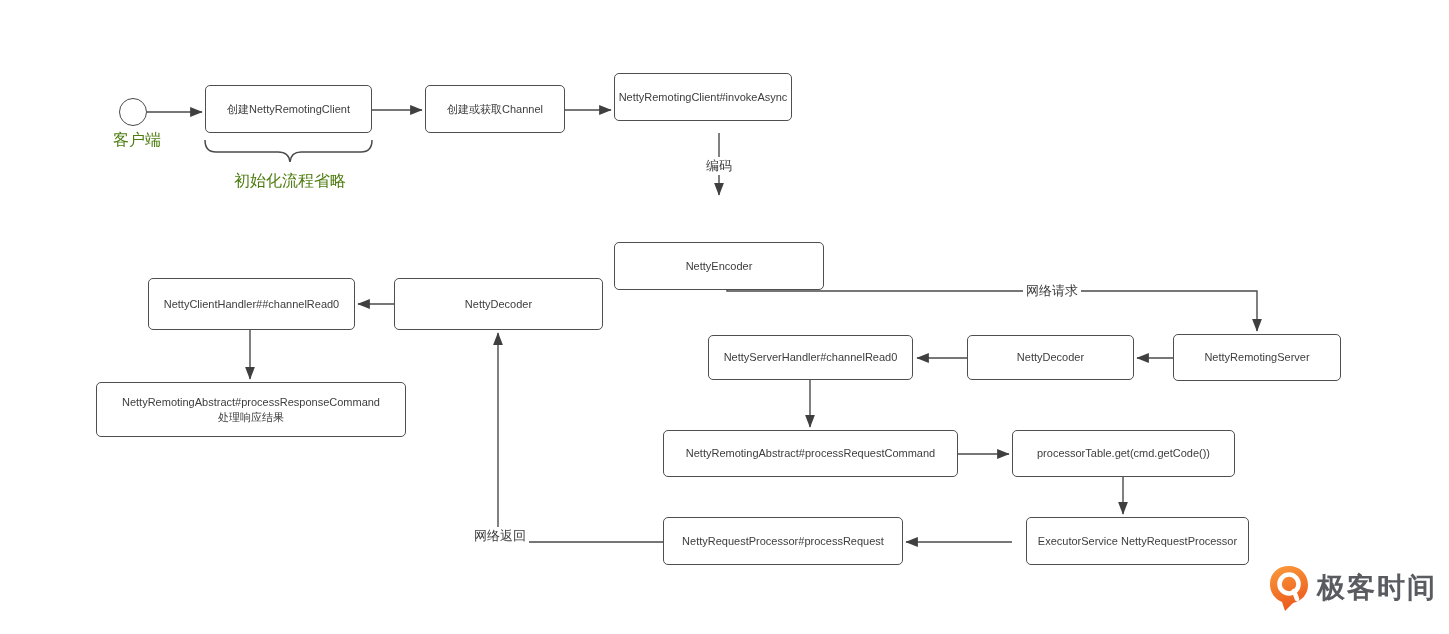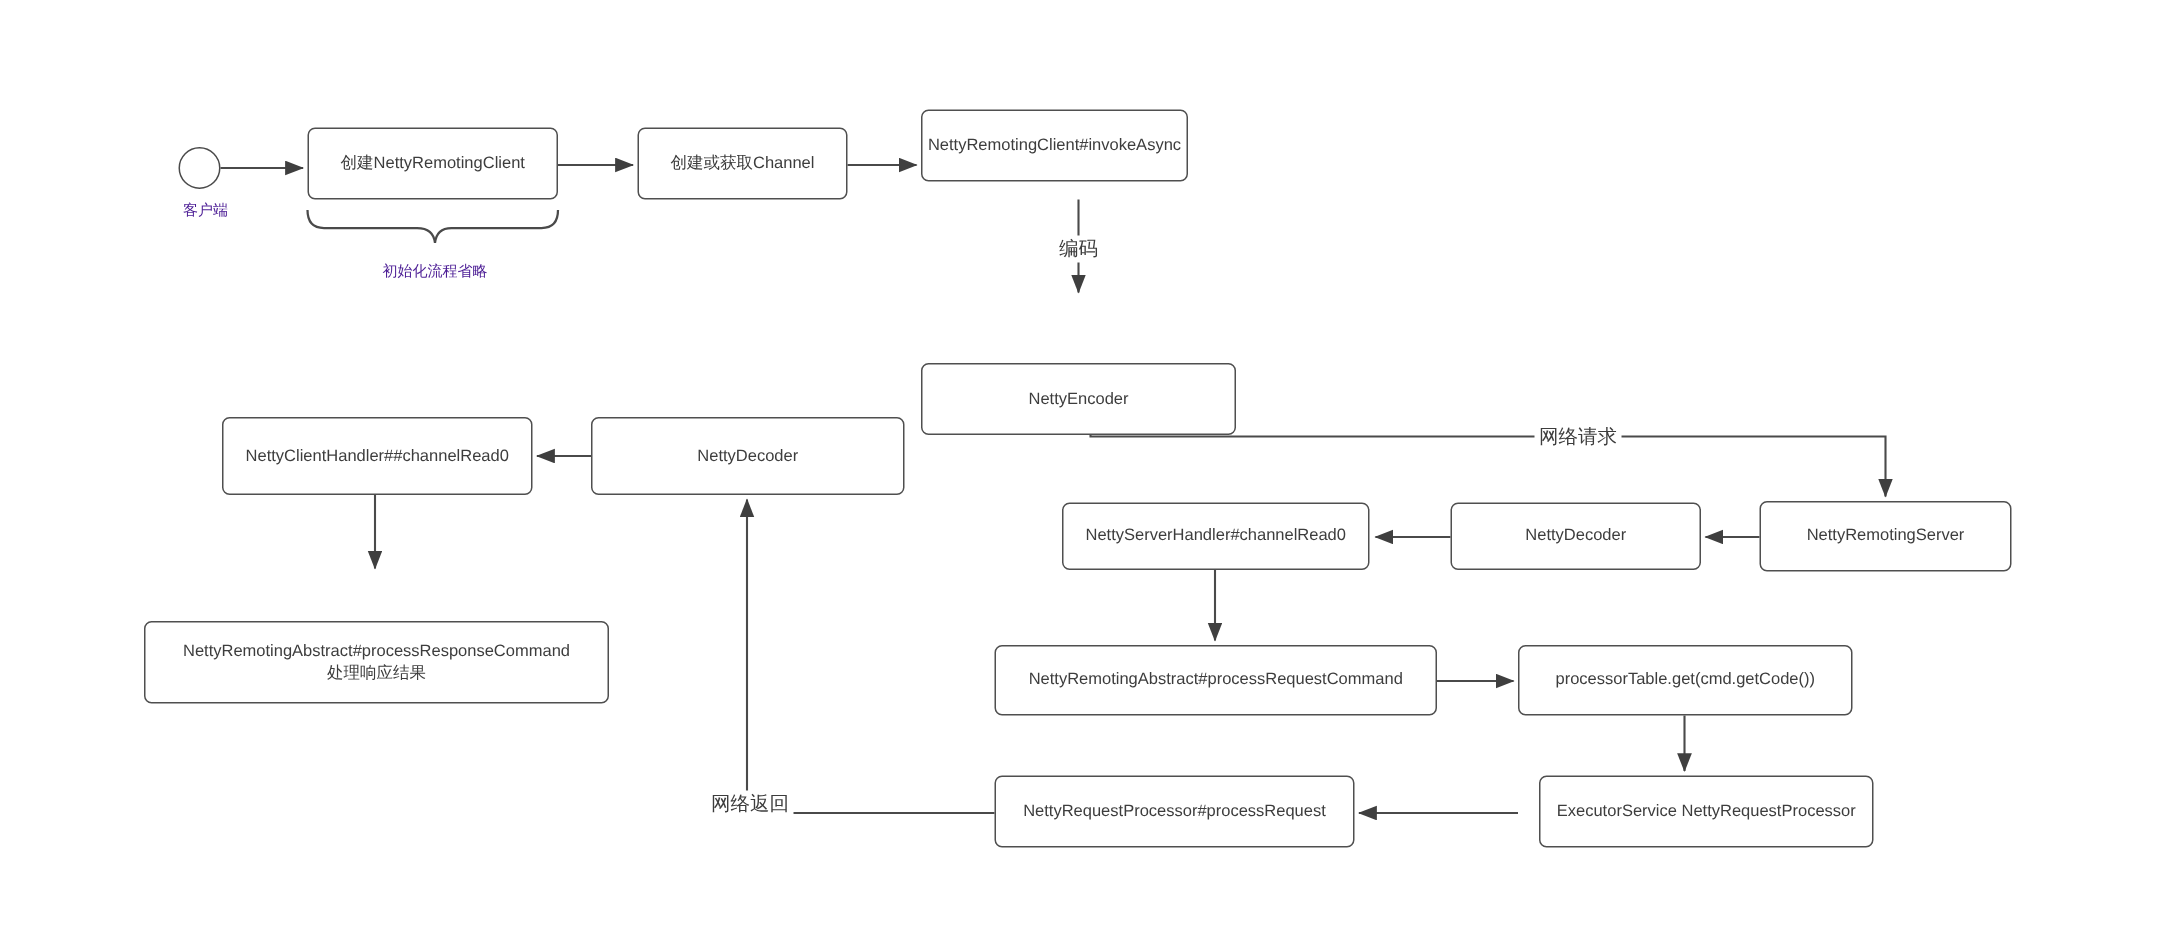--- a/index.html
+++ b/index.html
@@ -14,21 +14,21 @@
   }
   .start-circle{
     position:absolute;width:28px;height:28px;border:1.5px solid #4a4a4a;border-radius:50%;
     background:#ffffff;box-sizing:border-box;
   }
   .edge-label{
     position:absolute;transform:translate(-50%,-50%);background:#ffffff;
     font-size:13px;color:#3d3d3d;padding:0 3px;white-space:nowrap;
   }
   .note-label{
-    position:absolute;transform:translate(-50%,-50%);font-size:10px;color:#4c1d95;white-space:nowrap;
+    position:absolute;transform:translate(-50%,-50%);font-size:16px;color:#4d7c0f;white-space:nowrap;
   }
   .logo{
     position:absolute;right:12px;bottom:22px;display:flex;align-items:center;gap:7px;
   }
   .logo-text{
     font-size:28px;font-weight:bold;color:#595b60;letter-spacing:2px;
   }
 </style>
 </head>
 <body>
@@ -101,23 +101,37 @@
   <div class="node" style="left:663px;top:517px;width:240px;height:48px;">
     <div>NettyRequestProcessor#processRequest</div>
   </div>
 
   <div class="node" style="left:394px;top:278px;width:209px;height:52px;">
     <div>NettyDecoder</div>
   </div>
   <div class="node" style="left:148px;top:278px;width:207px;height:52px;">
     <div>NettyClientHandler##channelRead0</div>
   </div>
-  <div class="node" style="left:96px;top:382px;width:310px;height:55px;margin-top:32px;">
+  <div class="node" style="left:96px;top:382px;width:310px;height:55px;">
     <div>NettyRemotingAbstract#processResponseCommand</div>
     <div>处理响应结果</div>
   </div>
 
   <div class="edge-label" style="left:719px;top:166px;">编码</div>
   <div class="edge-label" style="left:1033px;top:291px;margin-left:19px;">网络请求</div>
   <div class="edge-label" style="left:500px;top:536px;">网络返回</div>
 
+  <div class="logo">
+    <svg width="42" height="48" viewBox="0 0 42 48">
+      <defs>
+        <linearGradient id="lg" x1="0" y1="0" x2="0.3" y2="1">
+          <stop offset="0" stop-color="#fb9b3c"></stop>
+          <stop offset="1" stop-color="#ec5c1d"></stop>
+        </linearGradient>
+      </defs>
+      <path d="M21,2 C32,2 40,10 40,21 C40,30 34,37 25,39 L17,47 L14,38 C7,35 2,29 2,20 C2,9 10,2 21,2 Z" fill="url(#lg)"></path>
+      <circle cx="21" cy="20" r="9.5" fill="none" stroke="#ffffff" stroke-width="4.6"></circle>
+      <path d="M26,27 L29,35" stroke="#ffffff" stroke-width="4.6" stroke-linecap="round" fill="none"></path>
+    </svg>
+    <span class="logo-text">极客时间</span>
+  </div>
 
 </div>
 
 </body></html>

